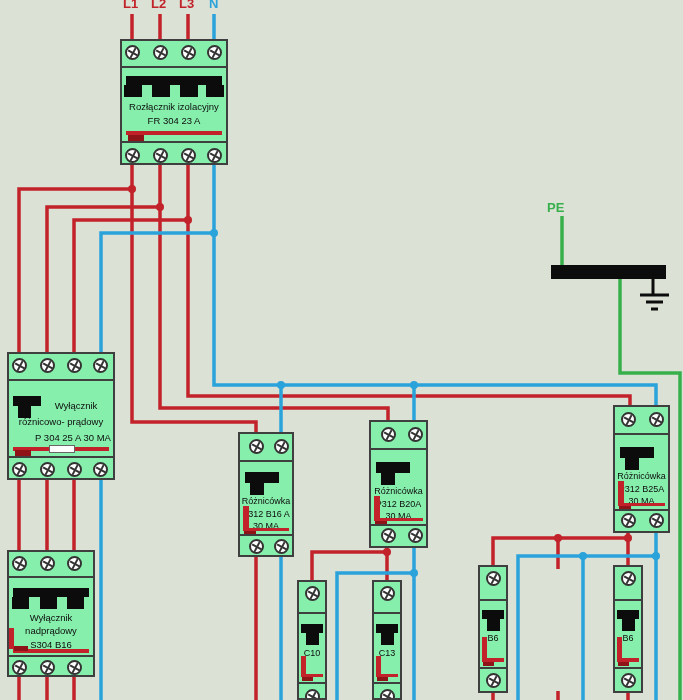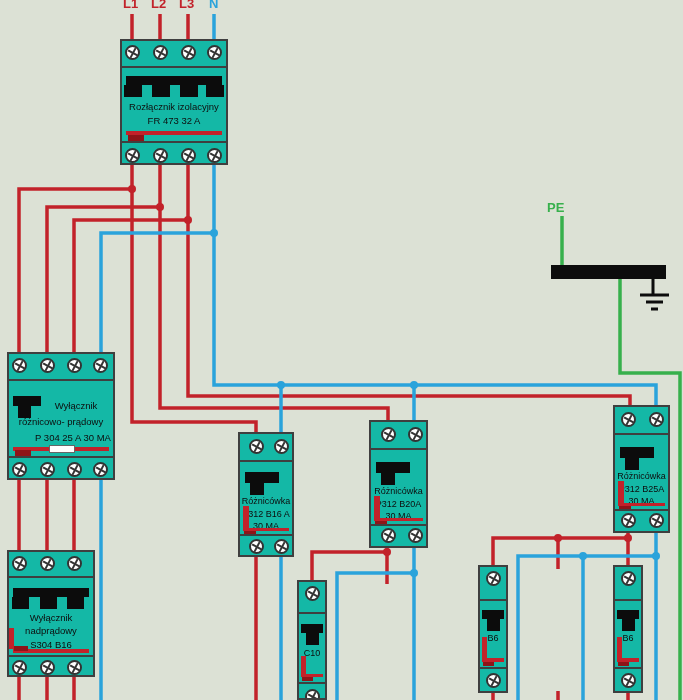--- a/index.html
+++ b/index.html
@@ -1,19 +1,19 @@
 <!DOCTYPE html>
 <html><head>
 <meta charset="utf-8">
 <style>
   html,body{margin:0;padding:0;background:#dce1d5;}
   .stage{position:relative;width:683px;height:700px;background:#dce1d5;overflow:hidden;
          font-family:"Liberation Sans",sans-serif;}
   svg.wires{position:absolute;left:0;top:0;z-index:1;}
-  .device{position:absolute;background:#14b8a6;border:2px solid #3f3f3f;box-sizing:border-box;
+  .device{position:absolute;background:#86efac;border:2px solid #3f3f3f;box-sizing:border-box;
           overflow:hidden;z-index:2;}
   .term{position:absolute;width:15px;height:15px;box-sizing:border-box;border:2px solid #333;
         border-radius:50%;background:#fff;}
   .term::before,.term::after{content:"";position:absolute;left:50%;top:50%;width:11px;height:2px;background:#333;}
   .term::before{transform:translate(-50%,-50%) rotate(28deg);}
   .term::after{transform:translate(-50%,-50%) rotate(118deg);}
   .hdiv{position:absolute;left:-2px;right:-2px;height:2px;background:#3f3f3f;}
   .blk{position:absolute;background:#0c0c0c;}
   .stripe{position:absolute;background:#c2222a;}
   .logo{position:absolute;background:#8e1418;}
@@ -87,21 +87,21 @@
     <span class="term" style="left:31px;top:4px;"></span>
     <span class="term" style="left:59px;top:4px;"></span>
     <span class="term" style="left:85px;top:4px;"></span>
     <div class="hdiv" style="top:25px;"></div>
     <div class="blk" style="left:4px;top:35px;width:96px;height:9px;"></div>
     <div class="blk" style="left:2px;top:44px;width:18px;height:12px;"></div>
     <div class="blk" style="left:30px;top:44px;width:18px;height:12px;"></div>
     <div class="blk" style="left:58px;top:44px;width:18px;height:12px;"></div>
     <div class="blk" style="left:84px;top:44px;width:18px;height:12px;"></div>
     <div class="dlabel" style="top:60px;">Rozłącznik izolacyjny</div>
-    <div class="dlabel" style="top:74px;">FR 473 32 A</div>
+    <div class="dlabel" style="top:74px;">FR 304 23 A</div>
     <div class="stripe" style="left:4px;top:90px;width:96px;height:4px;"></div>
     <div class="logo" style="left:6px;top:94px;width:16px;height:6px;"></div>
     <div class="hdiv" style="top:100px;"></div>
     <span class="term" style="left:3px;top:107px;"></span>
     <span class="term" style="left:31px;top:107px;"></span>
     <span class="term" style="left:59px;top:107px;"></span>
     <span class="term" style="left:85px;top:107px;"></span>
   </div>
 
   <div class="device" style="left:7px;top:352px;width:108px;height:128px;">
@@ -203,20 +203,32 @@
     <div class="blk" style="left:2px;top:42px;width:22px;height:9px;"></div>
     <div class="blk" style="left:7px;top:51px;width:13px;height:12px;"></div>
     <div class="dlabel sm" style="top:66px;">C10</div>
     <div class="stripe" style="left:2px;top:74px;width:5px;height:18px;"></div>
     <div class="stripe" style="left:2px;top:92px;width:22px;height:3px;"></div>
     <div class="logo" style="left:3px;top:95px;width:11px;height:4px;"></div>
     <div class="hdiv" style="top:100px;"></div>
     <span class="term" style="left:6px;top:107px;"></span>
   </div>
 
+  <div class="device" style="left:372px;top:580px;width:30px;height:120px;">
+    <span class="term" style="left:6px;top:4px;"></span>
+    <div class="hdiv" style="top:30px;"></div>
+    <div class="blk" style="left:2px;top:42px;width:22px;height:9px;"></div>
+    <div class="blk" style="left:7px;top:51px;width:13px;height:12px;"></div>
+    <div class="dlabel sm" style="top:66px;">C13</div>
+    <div class="stripe" style="left:2px;top:74px;width:5px;height:18px;"></div>
+    <div class="stripe" style="left:2px;top:92px;width:22px;height:3px;"></div>
+    <div class="logo" style="left:3px;top:95px;width:11px;height:4px;"></div>
+    <div class="hdiv" style="top:100px;"></div>
+    <span class="term" style="left:6px;top:107px;"></span>
+  </div>
 
   <div class="device" style="left:478px;top:565px;width:30px;height:128px;">
     <span class="term" style="left:6px;top:4px;"></span>
     <div class="hdiv" style="top:32px;"></div>
     <div class="blk" style="left:2px;top:43px;width:22px;height:9px;"></div>
     <div class="blk" style="left:7px;top:52px;width:13px;height:12px;"></div>
     <div class="dlabel sm" style="top:66px;">B6</div>
     <div class="stripe" style="left:2px;top:70px;width:5px;height:21px;"></div>
     <div class="stripe" style="left:2px;top:91px;width:22px;height:4px;"></div>
     <div class="logo" style="left:3px;top:95px;width:11px;height:4px;"></div>

